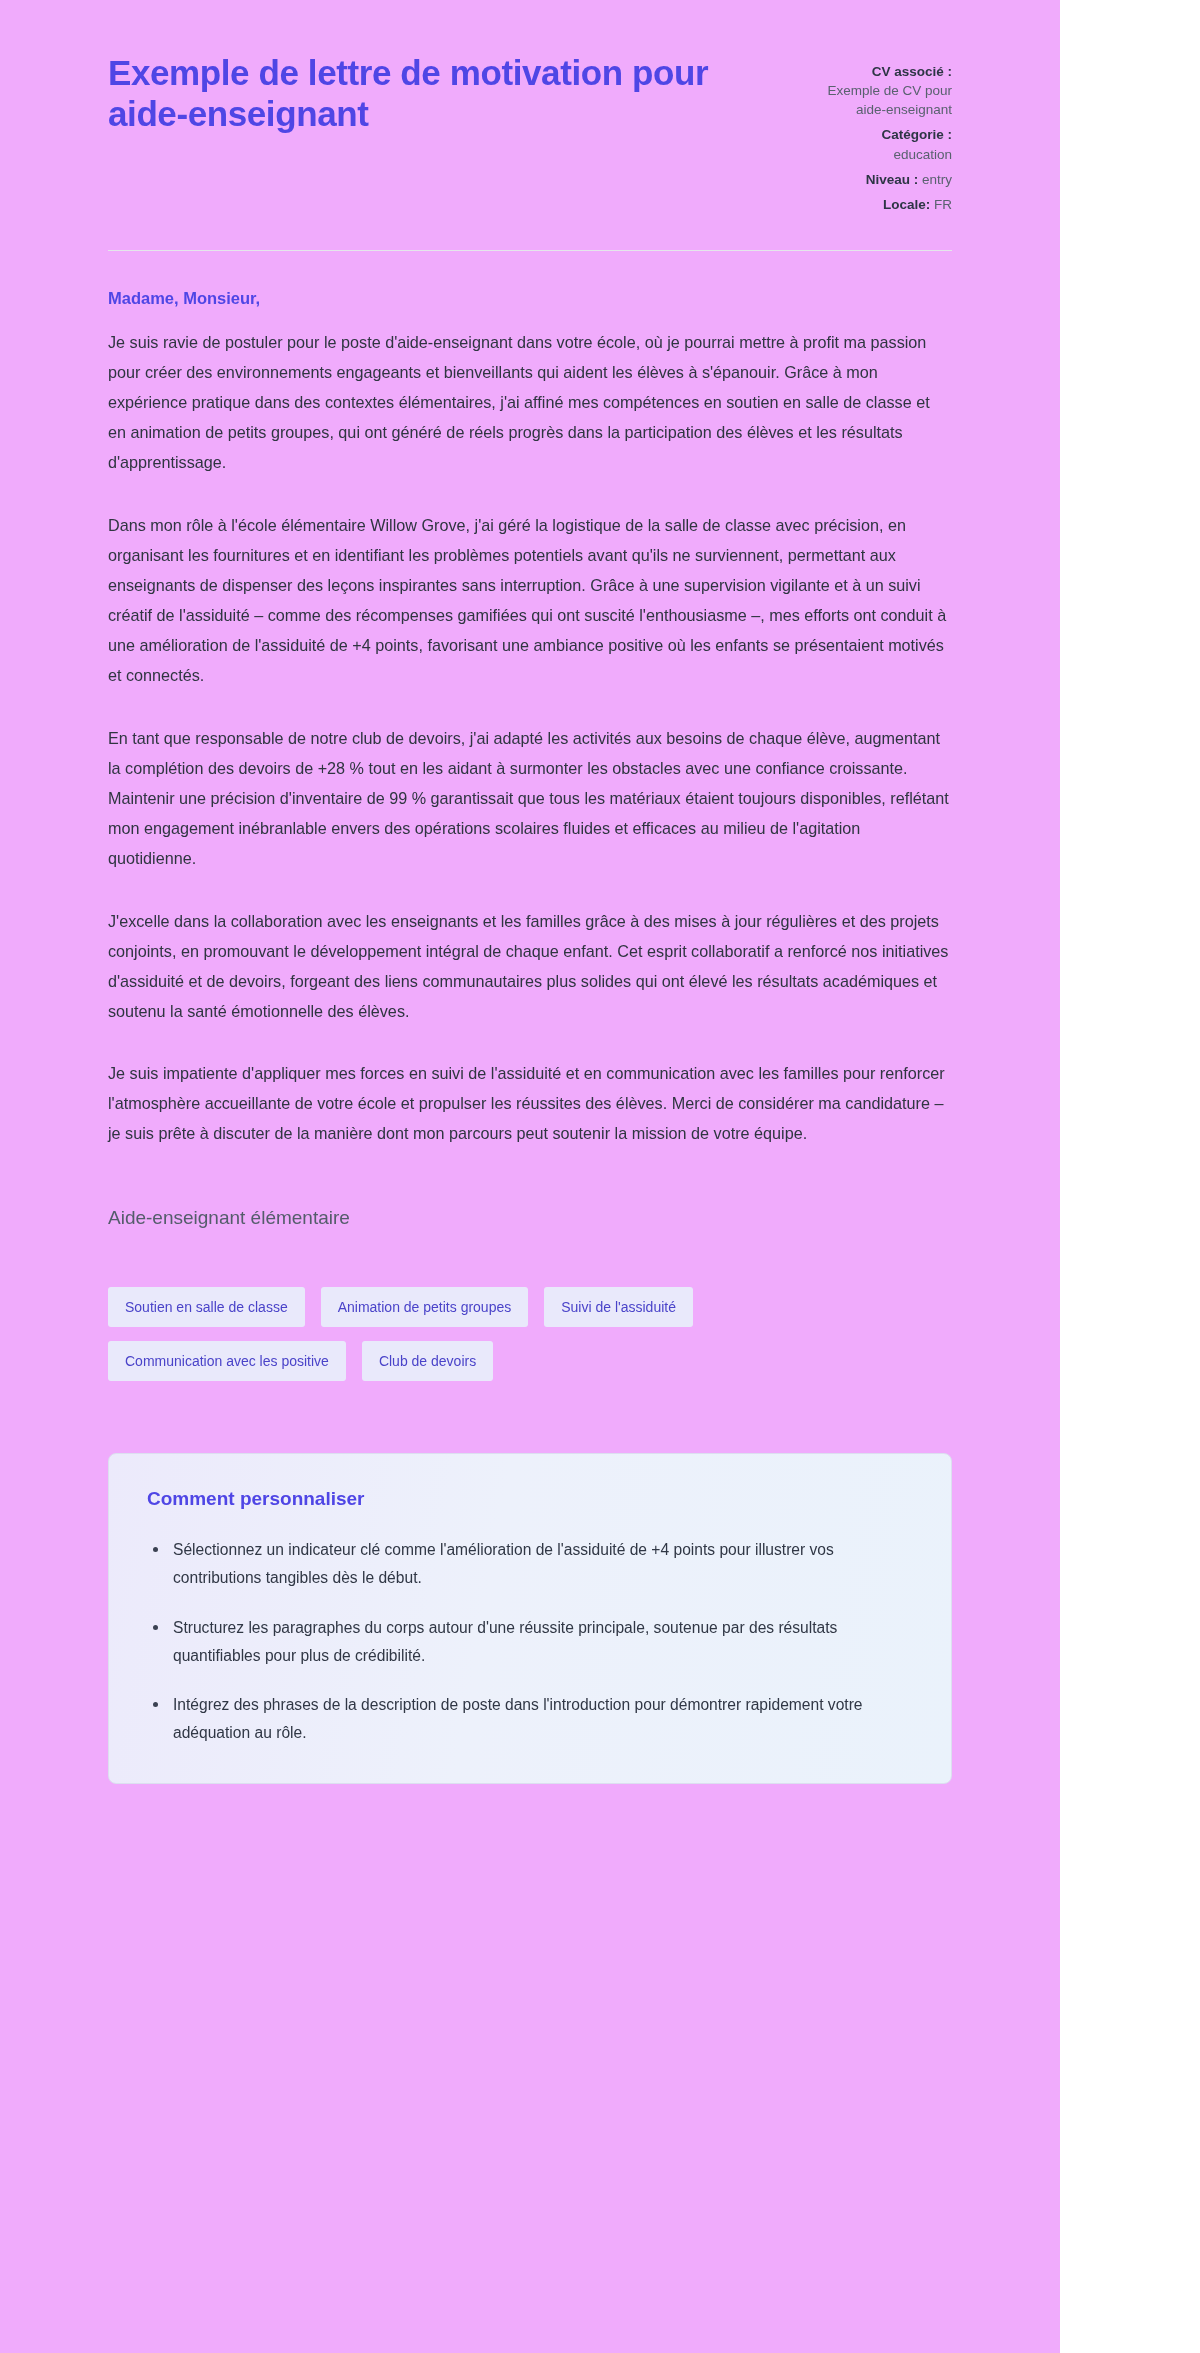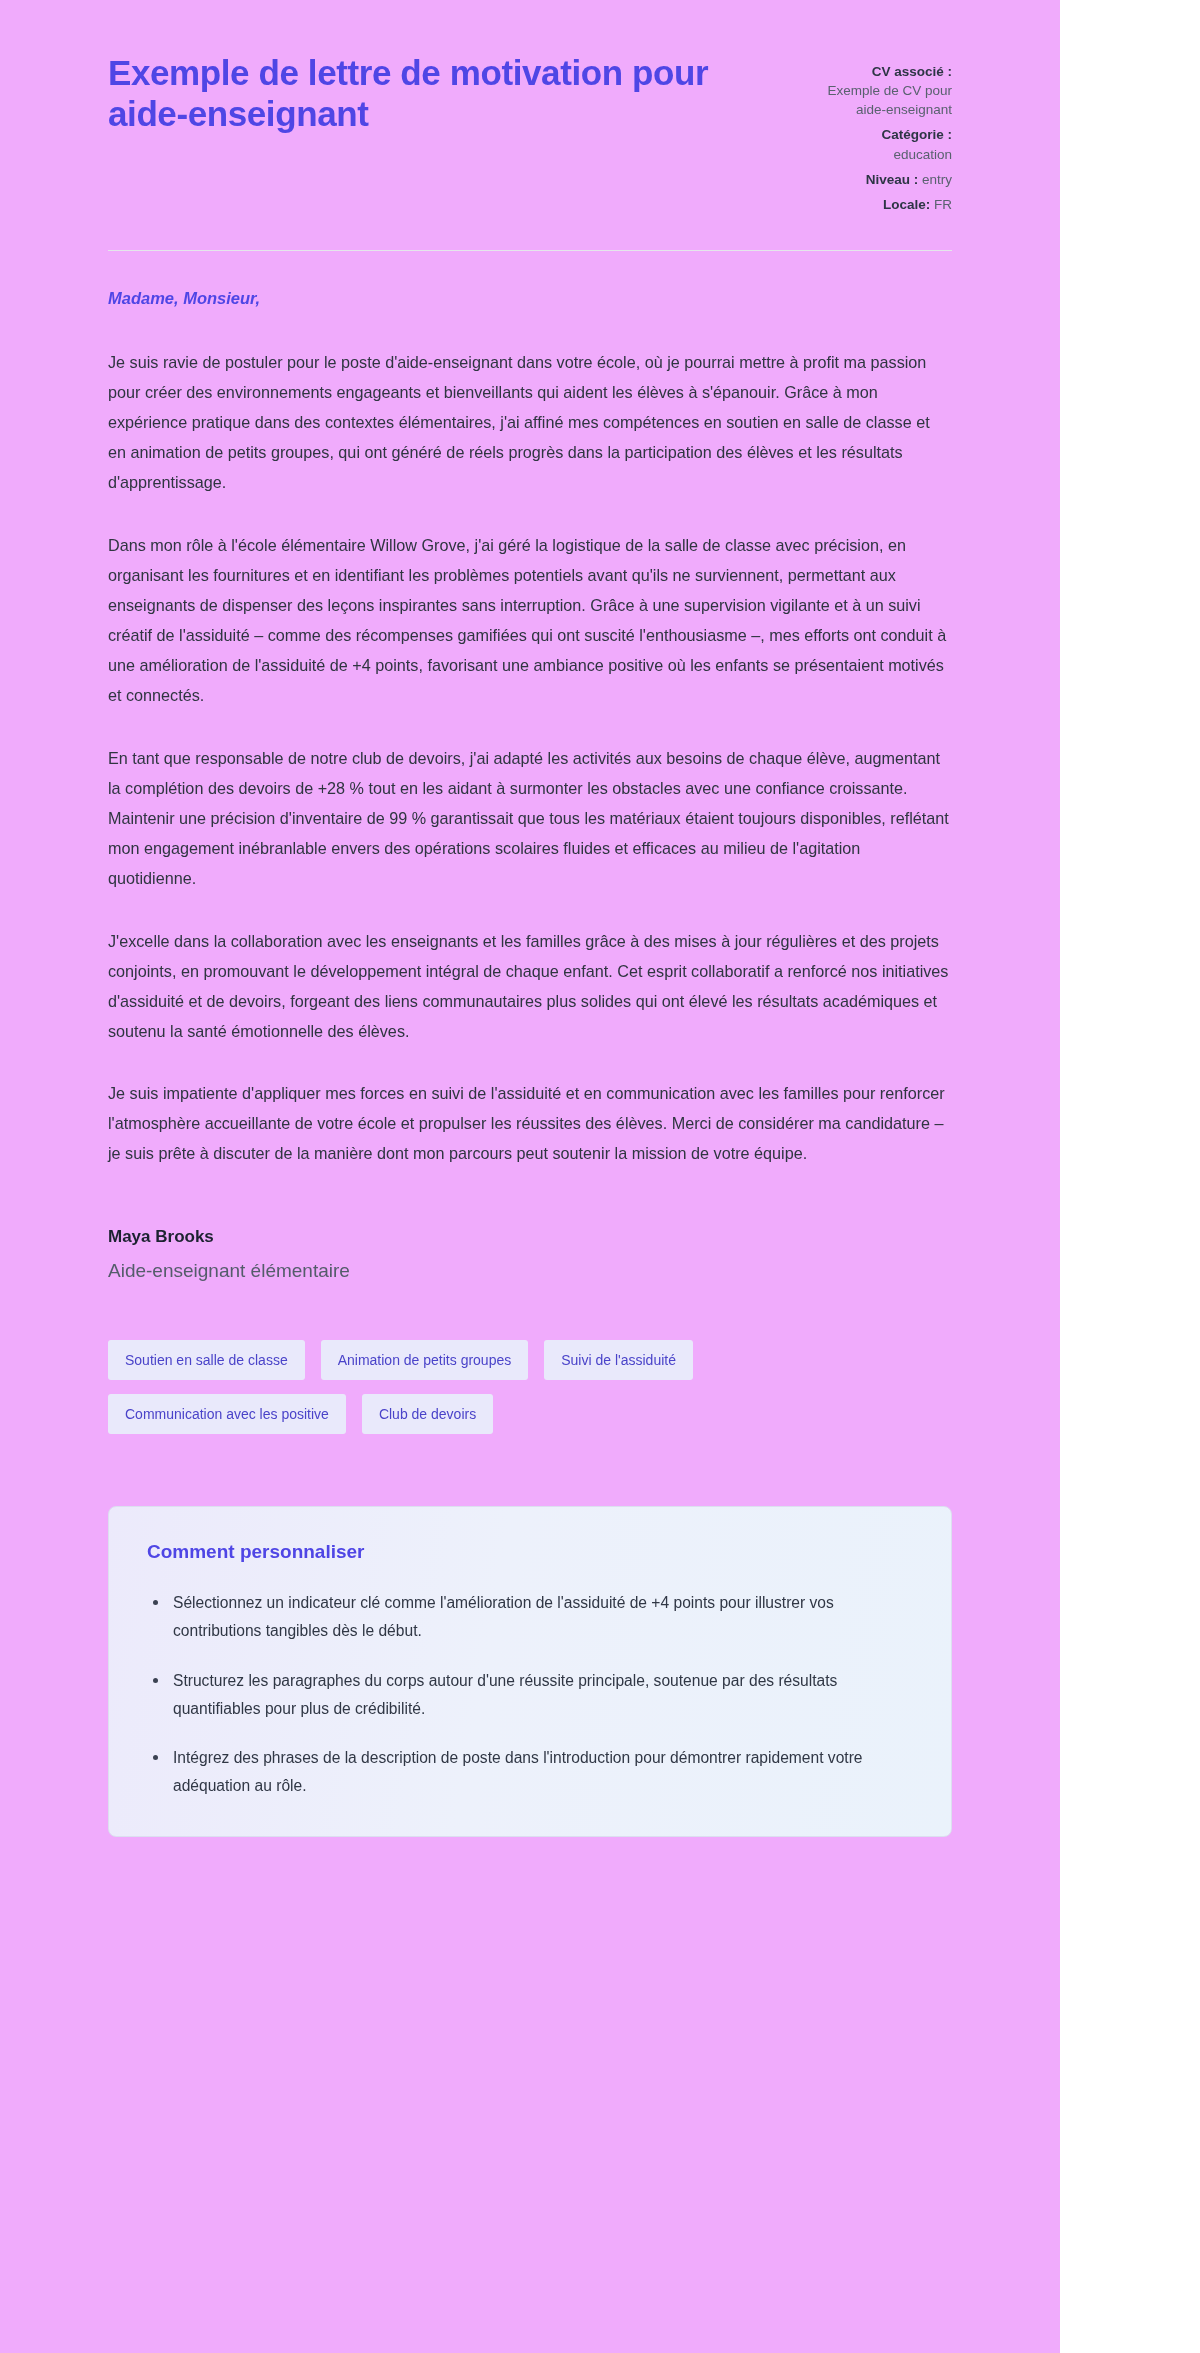--- a/index.html
+++ b/index.html
@@ -74,22 +74,21 @@
     border: 0;
   }
 
   
   .letter { padding-top: 38px; }
 
   .salutation {
     font-size: 16.5px;
     font-weight: 700;
     color: #4f46e5;
-    margin-bottom: 40px;
-    font-style: italic;
+    margin-bottom: 20px;
   }
 
   .letter p.body-par {
     font-size: 16.2px;
     line-height: 1.85;
     color: #2f3541;
     margin-bottom: 33px;
   }
 
   
@@ -200,21 +199,20 @@
 
   <section class="letter">
     <p class="salutation">Madame, Monsieur,</p>
     <p class="body-par">Je suis ravie de postuler pour le poste d'aide-enseignant dans votre école, où je pourrai mettre à profit ma passion pour créer des environnements engageants et bienveillants qui aident les élèves à s'épanouir. Grâce à mon expérience pratique dans des contextes élémentaires, j'ai affiné mes compétences en soutien en salle de classe et en animation de petits groupes, qui ont généré de réels progrès dans la participation des élèves et les résultats d'apprentissage.</p>
     <p class="body-par">Dans mon rôle à l'école élémentaire Willow Grove, j'ai géré la logistique de la salle de classe avec précision, en organisant les fournitures et en identifiant les problèmes potentiels avant qu'ils ne surviennent, permettant aux enseignants de dispenser des leçons inspirantes sans interruption. Grâce à une supervision vigilante et à un suivi créatif de l'assiduité – comme des récompenses gamifiées qui ont suscité l'enthousiasme –, mes efforts ont conduit à une amélioration de l'assiduité de +4 points, favorisant une ambiance positive où les enfants se présentaient motivés et connectés.</p>
     <p class="body-par">En tant que responsable de notre club de devoirs, j'ai adapté les activités aux besoins de chaque élève, augmentant la complétion des devoirs de +28 % tout en les aidant à surmonter les obstacles avec une confiance croissante. Maintenir une précision d'inventaire de 99 % garantissait que tous les matériaux étaient toujours disponibles, reflétant mon engagement inébranlable envers des opérations scolaires fluides et efficaces au milieu de l'agitation quotidienne.</p>
     <p class="body-par">J'excelle dans la collaboration avec les enseignants et les familles grâce à des mises à jour régulières et des projets conjoints, en promouvant le développement intégral de chaque enfant. Cet esprit collaboratif a renforcé nos initiatives d'assiduité et de devoirs, forgeant des liens communautaires plus solides qui ont élevé les résultats académiques et soutenu la santé émotionnelle des élèves.</p>
     <p class="body-par">Je suis impatiente d'appliquer mes forces en suivi de l'assiduité et en communication avec les familles pour renforcer l'atmosphère accueillante de votre école et propulser les réussites des élèves. Merci de considérer ma candidature – je suis prête à discuter de la manière dont mon parcours peut soutenir la mission de votre équipe.</p>
 
     <div class="signature">
-      <div class="sig-name">Maya Brooks</div>
       <div class="sig-role">Aide-enseignant élémentaire</div>
     </div>
   </section>
 
   <div class="chips">
     <span class="chip">Soutien en salle de classe</span>
     <span class="chip">Animation de petits groupes</span>
     <span class="chip">Suivi de l'assiduité</span>
     <span class="chip">Communication avec les positive</span>
     <span class="chip">Club de devoirs</span>

